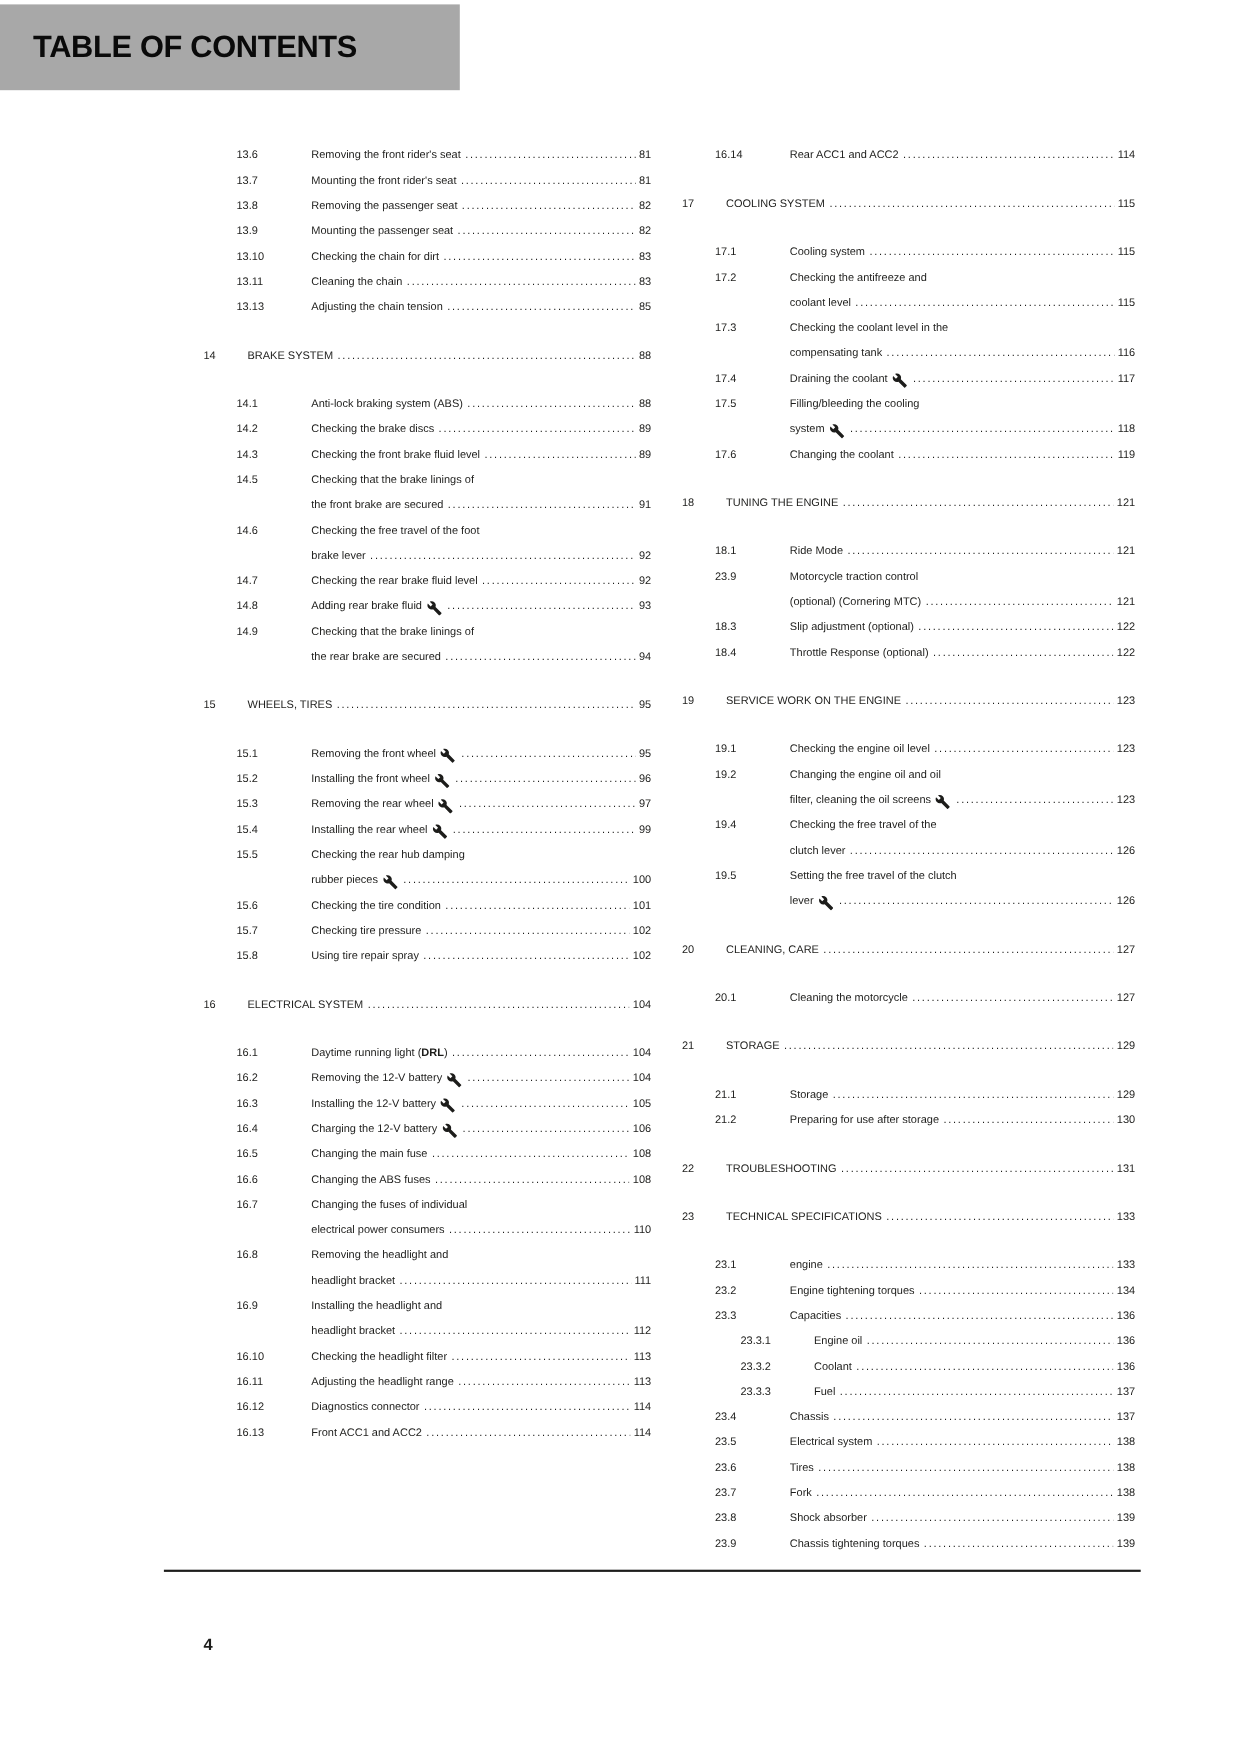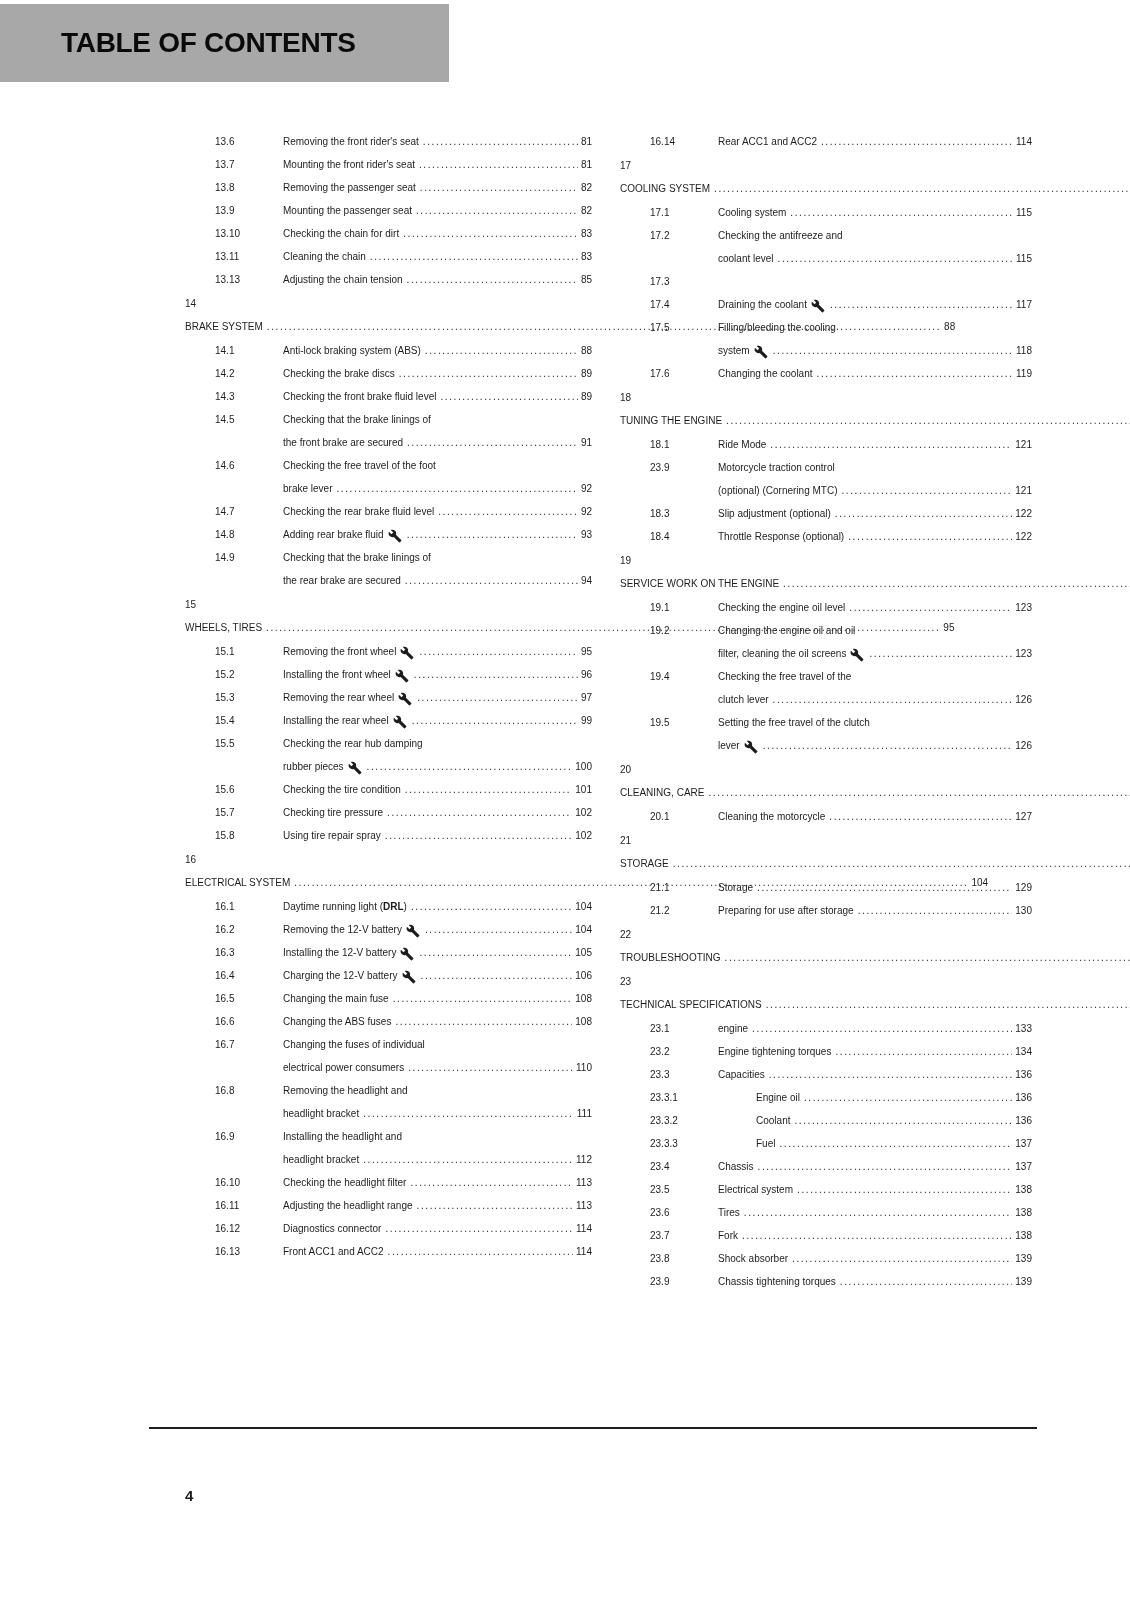--- a/index.html
+++ b/index.html
@@ -8,43 +8,43 @@
     background:#ffffff;
     font-family:"Liberation Sans", sans-serif;
     color:#1d1d1b;
     position:relative;
     overflow:hidden;
   }
   
   .header-box{
     position:absolute;left:0;top:4px;width:418px;height:78px;
     background:#a8a8a8;
-    display:flex;align-items:center;padding-left:31px;
+    display:flex;align-items:center;
   }
   .header-box .title{
     margin-left:30px;
     font-size:28px;font-weight:bold;letter-spacing:-0.3px;
     color:#0a0a0a;
   }
   
   .toc{
     position:absolute;left:185px;top:130px;width:847px;
     display:flex;gap:28px;
     font-size:10px;line-height:23px;
   }
   .col{display:block;}
   .col-left{width:407px;}
   .col-right{width:412px;}
   .item{display:flex;align-items:flex-start;}
   .item .num{flex:0 0 auto;}
   .item .body{flex:1 1 auto;min-width:0;}
-  .item.l1{margin:1px 0;flex-direction:column;}
+  .item.l1{margin:21px 0;}
   .item.l1 .num{width:40px;}
   .item.l2 .num{margin-left:30px;width:68px;}
-  .item.l3 .num{margin-left:30px;width:106px;}
+  .item.l3 .num{margin-left:14px;width:106px;text-align:center;}
   .line{white-space:nowrap;}
   .line.last{display:flex;align-items:baseline;}
   .line.last .txt{flex:0 0 auto;white-space:nowrap;}
   .leader{
     flex:1 1 auto;min-width:8px;overflow:hidden;
     white-space:nowrap;margin:0 3px 0 4px;
   }
   .leader::after{
     content:"..........................................................................................................................................................";
     letter-spacing:1.6px;
@@ -557,20 +557,28 @@
           <div class="line"><span class="txt">Checking the antifreeze and</span></div>
           <div class="line last">
             <span class="txt">coolant level</span>
             <span class="leader"></span>
             <span class="page">115</span>
           </div>
         </div>
       </div>
       <div class="item l2">
         <span class="num">17.3</span>
+        <div class="body">
+          <div class="line"><span class="txt">Checking the coolant level in the</span></div>
+          <div class="line last">
+            <span class="txt">compensating tank</span>
+            <span class="leader"></span>
+            <span class="page">116</span>
+          </div>
+        </div>
       </div>
       <div class="item l2">
         <span class="num">17.4</span>
         <div class="body">
           <div class="line last">
             <span class="txt">Draining the coolant</span>
             <span class="wrench">
               <svg viewBox="0 0 24 24">
                 <path d="M22.7 19l-9.1-9.1c.9-2.3.4-5-1.5-6.9-2-2-5-2.4-7.4-1.3L9 6 6 9 1.6 4.7C.4 7.1.9 10.1 2.9 12.1c1.9 1.9 4.6 2.4 6.9 1.5l9.1 9.1c.4.4 1 .4 1.4 0l2.3-2.3c.5-.4.5-1.1.1-1.4z"></path>
               </svg>

